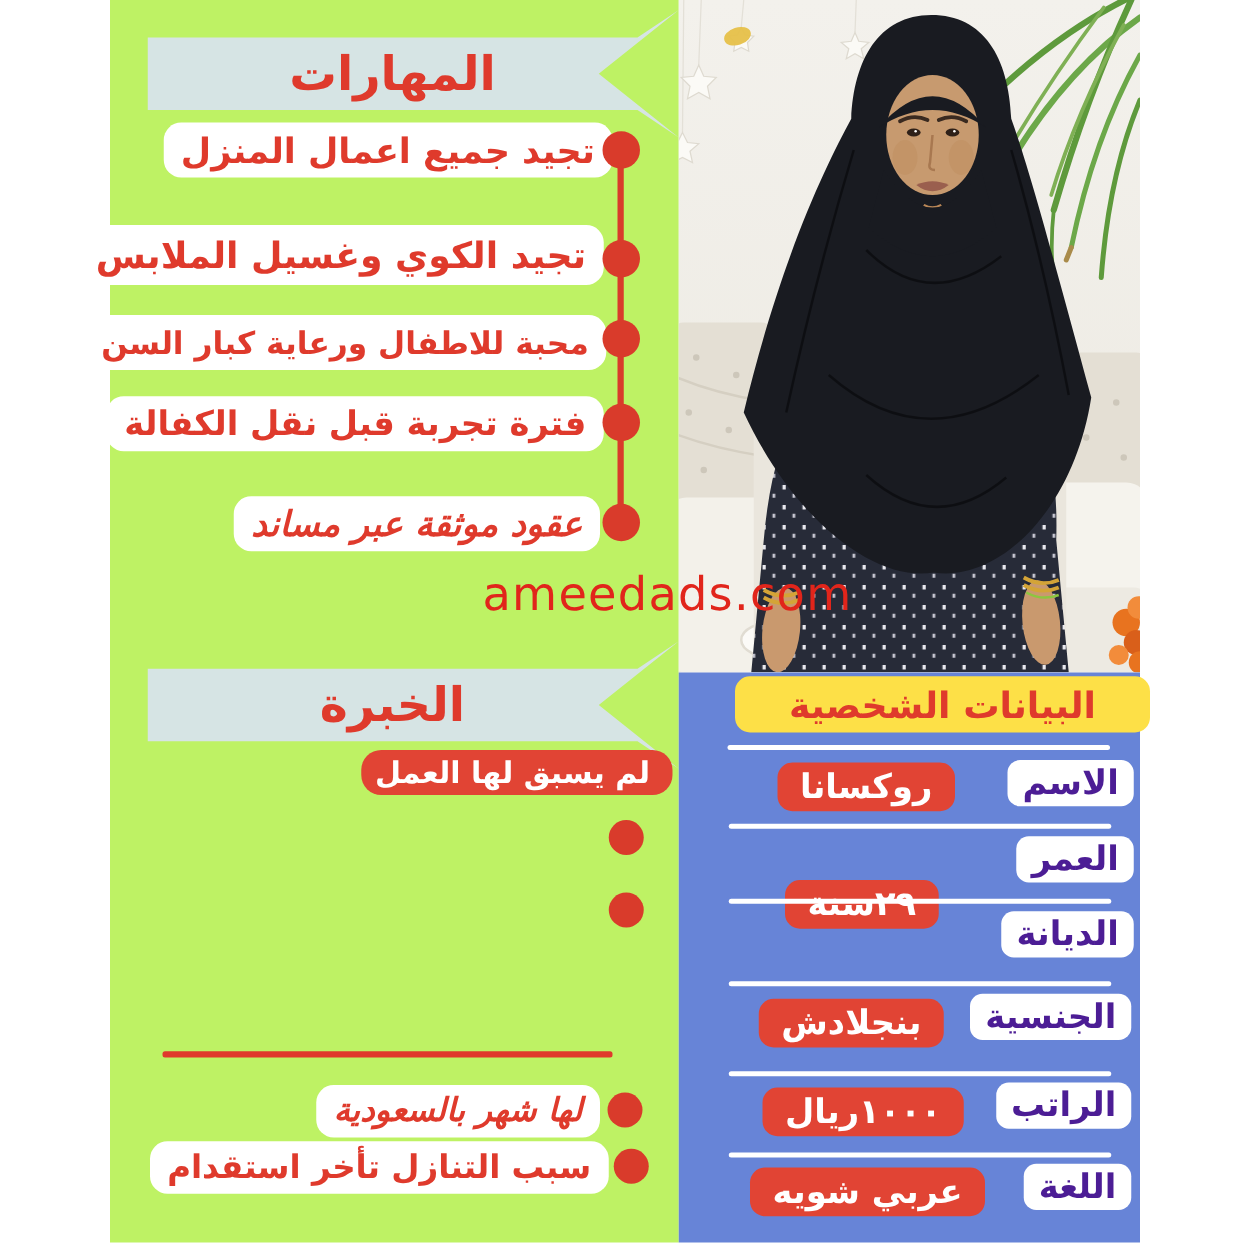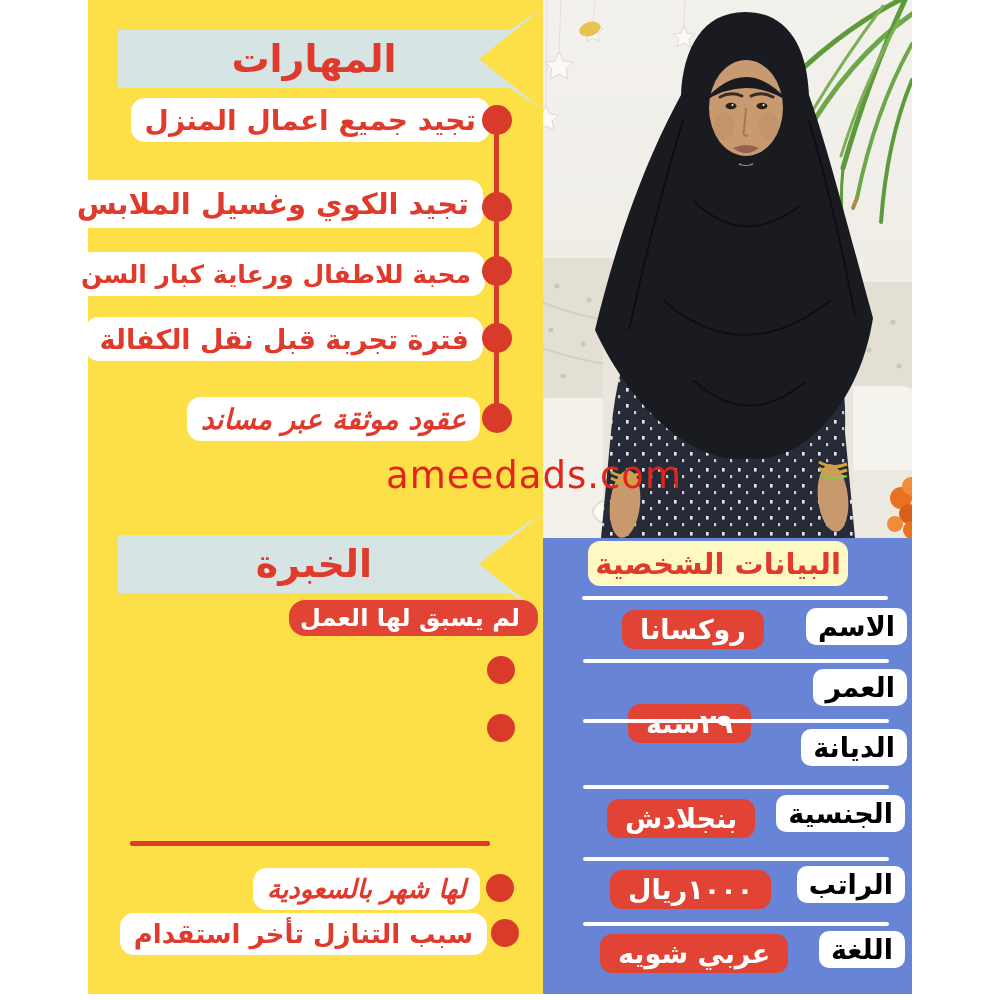--- a/index.html
+++ b/index.html
@@ -1,20 +1,20 @@
 <!DOCTYPE html>
 <html lang="ar"><head>
 <meta charset="utf-8">
 <style>
   html,body{margin:0;padding:0;}
   body{width:1000px;height:1000px;background:#ffffff;font-family:"DejaVu Sans",sans-serif;}
   .canvas{position:relative;width:1000px;height:1000px;background:#ffffff;overflow:hidden;}
 
   
-  .teal-panel{position:absolute;left:88px;top:0;width:455px;height:994px;background:#fde047;}
+  .teal-panel{position:absolute;left:88px;top:0;width:455px;height:994px;background:#bef264;}
 
   .ribbon-svg{position:absolute;left:30px;width:425px;height:104px;}
   .ribbon-title{position:absolute;left:30px;width:392px;height:58px;display:flex;align-items:center;justify-content:center;
     color:#DF3A2C;font-size:38px;font-weight:bold;}
 
   .pill{position:absolute;background:#ffffff;border-radius:14px;padding:3px 14px;
     color:#DF3A2C;font-weight:bold;white-space:nowrap;direction:rtl;display:flex;align-items:center;justify-content:center;}
 
   .red-dot{position:absolute;width:30px;height:30px;border-radius:50%;background:#D93B2B;}
   .red-dot.small{width:28px;height:28px;}
@@ -26,24 +26,24 @@
 
   
   .watermark{position:absolute;left:386px;top:454px;z-index:6;color:#E1251B;font-size:37px;font-weight:normal;
     letter-spacing:1px;font-family:"DejaVu Sans",sans-serif;}
 
   
   .photo{position:absolute;left:543px;top:0;width:369px;height:538px;background:#F1EFE9;overflow:hidden;}
 
   
   .blue-panel{position:absolute;left:543px;top:538px;width:369px;height:456px;background:#6784D7;}
-  .bp-header{position:absolute;left:45px;top:3px;width:260px;height:45px;background:#fef9c3;border-radius:12px;
+  .bp-header{position:absolute;left:45px;top:3px;width:332px;height:45px;background:#fde047;border-radius:12px;
     display:flex;align-items:center;justify-content:center;color:#DF3A2C;font-size:29px;font-weight:bold;direction:rtl;white-space:nowrap;}
   .bp-underline{position:absolute;left:39px;top:58px;width:306px;height:4px;background:#ffffff;border-radius:2px;}
-  .bp-label{position:absolute;background:#ffffff;border-radius:10px;padding:3px 12px;color:#000000;
+  .bp-label{position:absolute;background:#ffffff;border-radius:10px;padding:3px 12px;color:#4c1d95;
     font-size:27px;font-weight:bold;white-space:nowrap;direction:rtl;}
   .bp-value{position:absolute;background:#E14434;border-radius:12px;padding:4px 18px;color:#ffffff;
     font-size:27px;font-weight:bold;white-space:nowrap;direction:rtl;}
   .bp-divider{position:absolute;left:40px;width:306px;height:4px;background:#ffffff;border-radius:2px;}
 </style>
 </head>
 <body>
 
 <div class="canvas">
 

